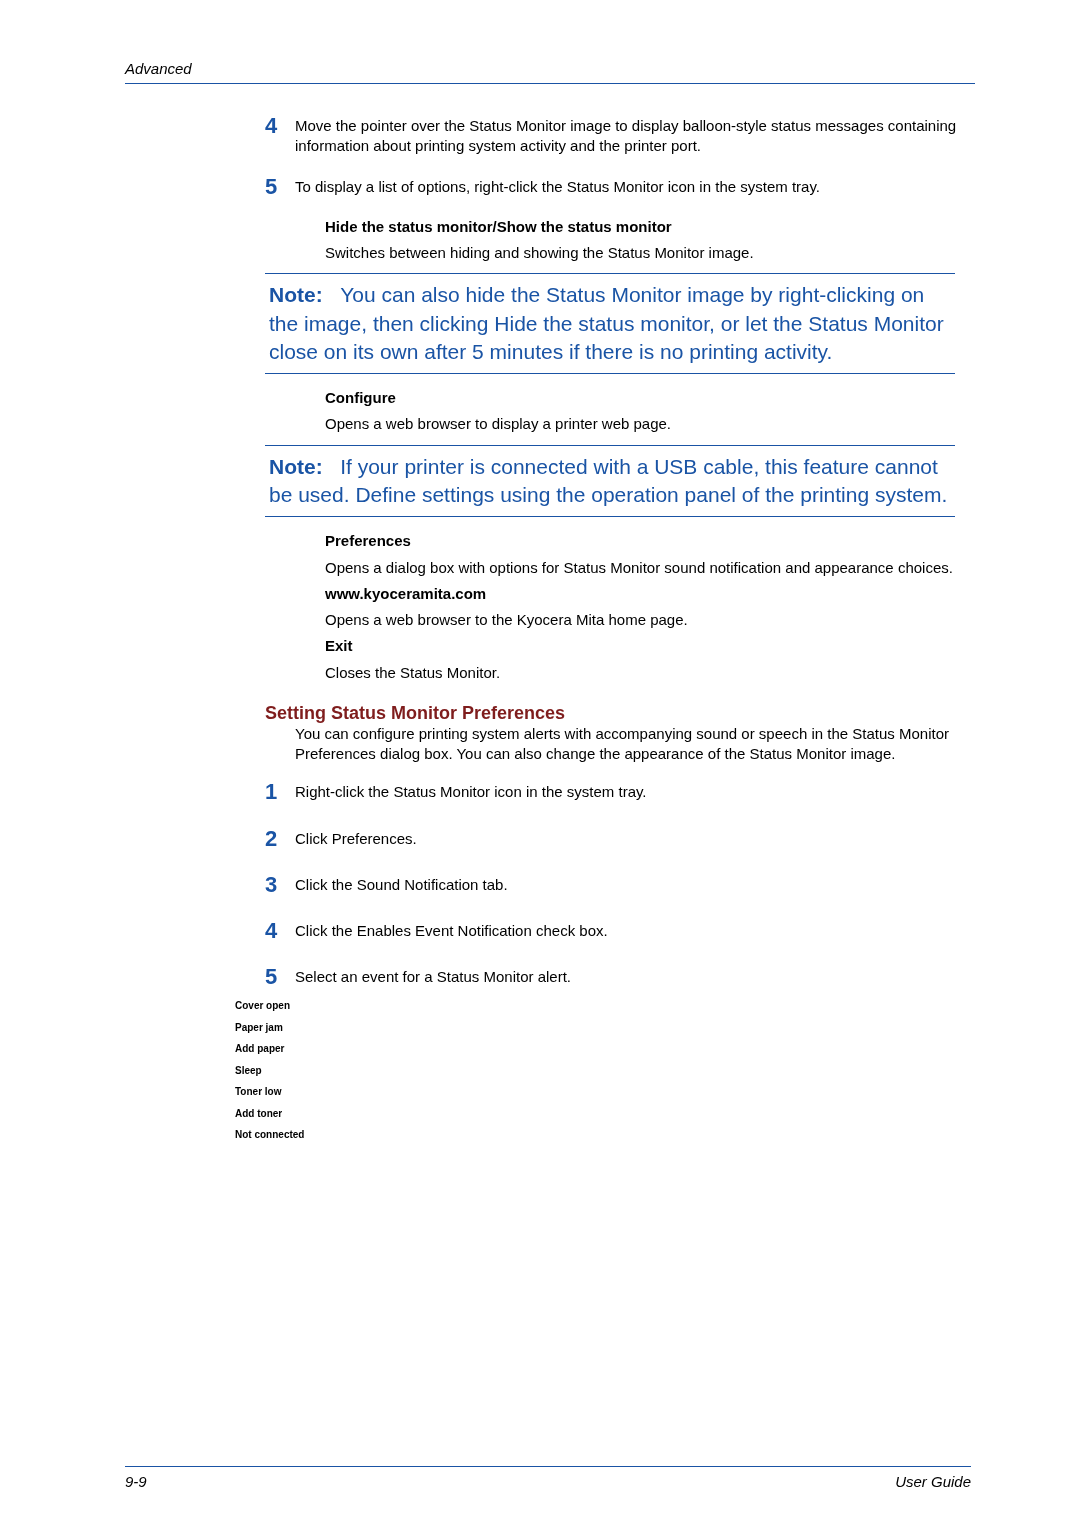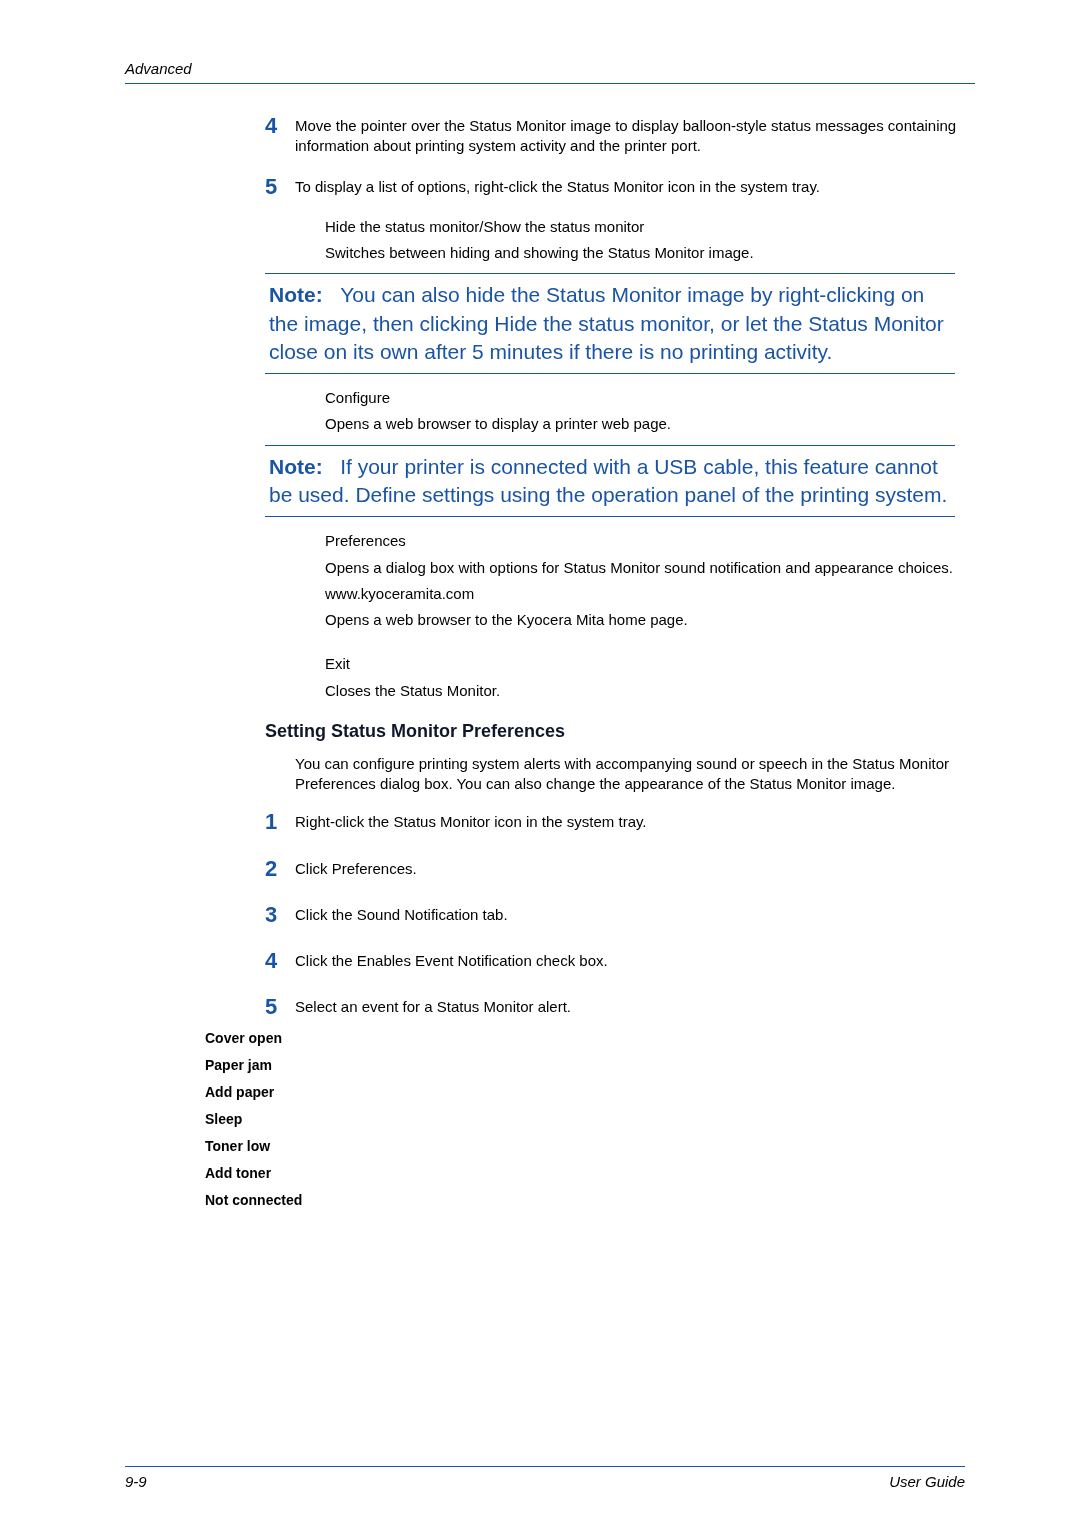--- a/index.html
+++ b/index.html
@@ -46,64 +46,63 @@
     flex: 1;
   }
   .indent-sub {
     margin-left: 200px;
     margin-right: 20px;
     font-size: 15px;
     line-height: 1.35;
     margin-bottom: 6px;
   }
   .indent-sub-bold {
-    font-weight: normal;
+    font-weight: bold;
   }
   .note-box {
     margin-left: 140px;
     margin-right: 20px;
     border-top: 1px solid #1a54a5;
     border-bottom: 1px solid #1a54a5;
     padding: 7px 4px;
     font-size: 21px;
     line-height: 1.35;
     color: #1a54a5;
     margin-top: 10px;
     margin-bottom: 14px;
   }
   .note-label { font-weight: bold; }
   .h2 {
-    color: #0f172a;
+    color: #7f1d1d;
     font-size: 18px;
     font-weight: bold;
     margin-left: 140px;
     margin-top: 20px;
-    margin-bottom: 12px;
   }
   .para {
     margin-left: 170px;
     margin-right: 20px;
     font-size: 15px;
     line-height: 1.35;
     margin-bottom: 16px;
   }
   .event-list {
-    margin-left: 80px;
-    font-size: 14px;
+    margin-left: 110px;
+    font-size: 10px;
     line-height: 1.35;
   }
   .event-list div {
     font-weight: bold;
     margin-bottom: 8px;
   }
   .footer {
     position: absolute;
     bottom: 38px;
     left: 125px;
-    right: 115px;
+    right: 109px;
   }
   .footer-rule {
     border: none;
     border-top: 1.5px solid #1a54a5;
     margin-bottom: 6px;
   }
   .footer-row {
     display: flex;
     justify-content: space-between;
     font-style: italic;
@@ -150,21 +149,21 @@
   </div>
 
   <div class="indent-sub indent-sub-bold">Preferences</div>
   <div class="indent-sub">
     <span>Opens a dialog box with options for </span><b>Status Monitor</b><span> sound notification and appearance choices.</span>
   </div>
 
   <div class="indent-sub indent-sub-bold" style="margin-top:6px">www.kyoceramita.com</div>
   <div class="indent-sub">Opens a web browser to the Kyocera Mita home page.</div>
 
-  <div class="indent-sub indent-sub-bold" style="margin-top:24px">Exit</div>
+  <div class="indent-sub indent-sub-bold" style="margin-top:6px">Exit</div>
   <div class="indent-sub">
     <span>Closes the </span><b>Status Monitor</b><span>.</span>
   </div>
 
   <div class="h2">Setting Status Monitor Preferences</div>
 
   <div class="para">
     <span>You can configure printing system alerts with accompanying sound or speech in the Status Monitor </span><b>Preferences</b><span> dialog box. You can also change the appearance of the </span><b>Status Monitor</b><span> image.</span>
   </div>
 

